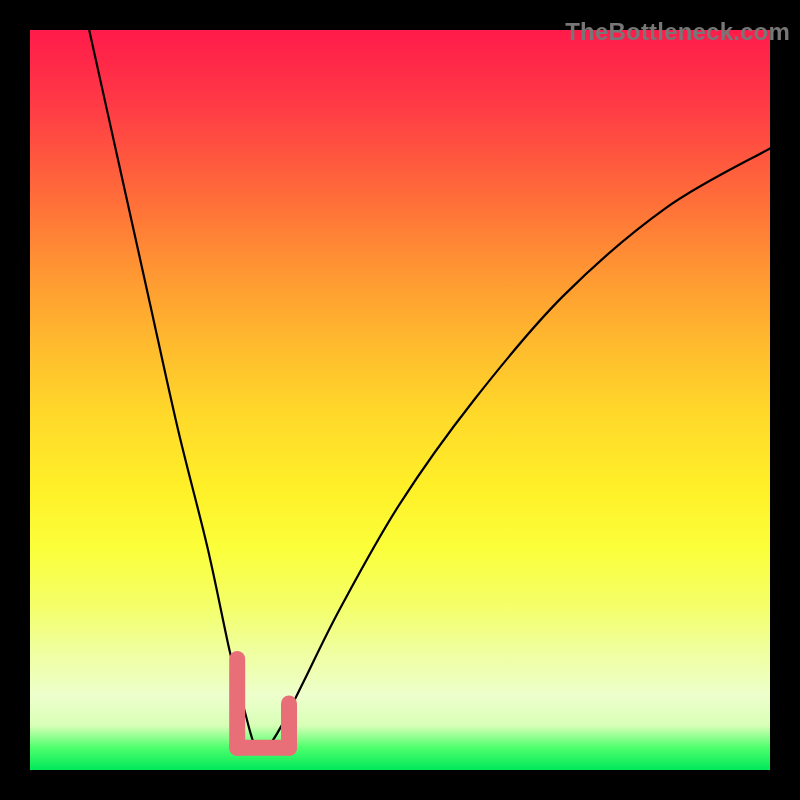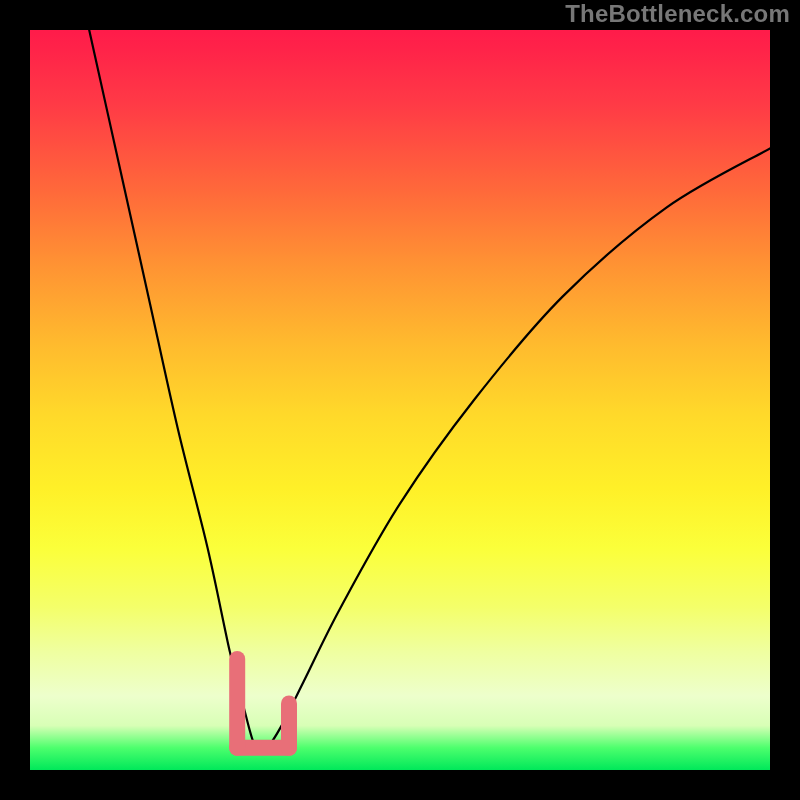--- a/index.html
+++ b/index.html
@@ -12,21 +12,21 @@
     overflow: hidden;
   }
   .frame {
     position: relative;
     width: 800px;
     height: 800px;
     background: #000;
   }
   .attribution {
     position: absolute;
-    top: 0;
+    top: 18px;
     right: 10px;
     color: #777;
     font-size: 24px;
     font-weight: 600;
     letter-spacing: 0.2px;
     z-index: 5;
   }
   .plot-area {
     position: absolute;
     left: 30px;

